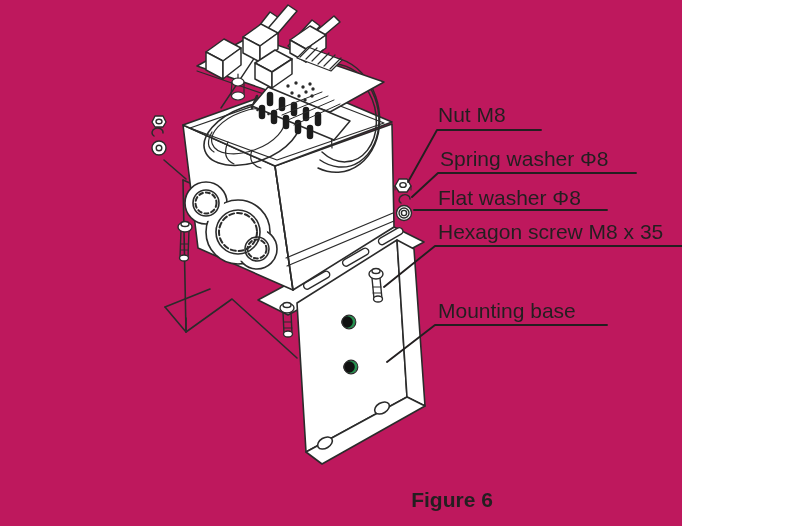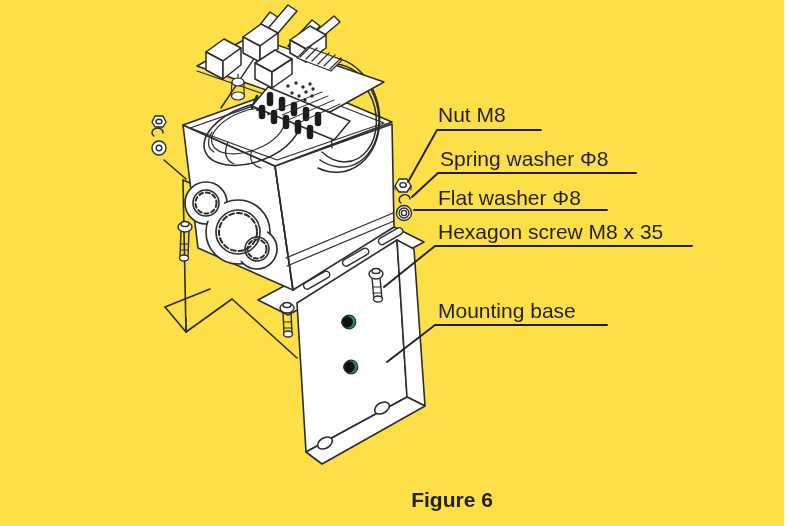--- a/index.html
+++ b/index.html
@@ -1,21 +1,22 @@
 <!DOCTYPE html>
 <html><head>
 <meta charset="utf-8">
 <style>
   html,body{margin:0;padding:0;background:#ffffff;}
   .stage{
     position:relative;
-    width:784px;height:526px;
-    background:#fde047;
+    width:672px;height:526px;
+    background:#be185d;
     overflow:hidden;
     font-family:"Liberation Sans", sans-serif;
+    padding-left:10px;
   }
   svg{position:absolute;left:0;top:0;}
   svg text{
     font-family:"Liberation Sans", sans-serif;
     fill:#231f20;
   }
   .callout-text{font-size:21px;}
   .caption-text{font-size:21px;font-weight:bold;}
 </style>
 </head>

